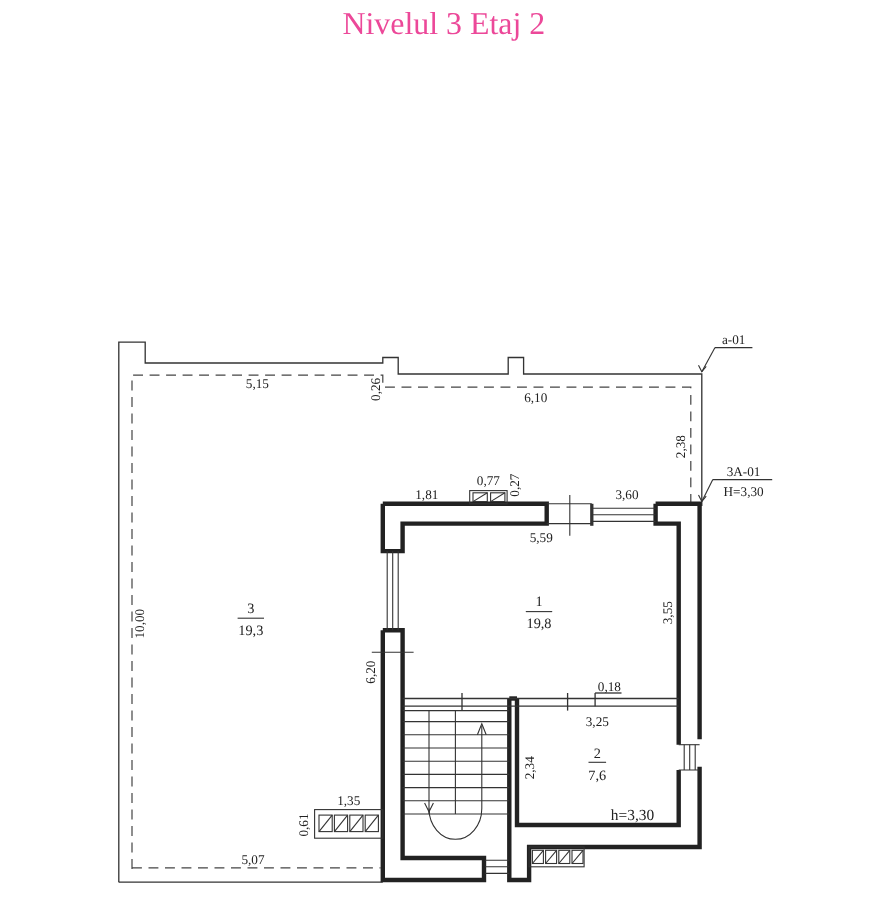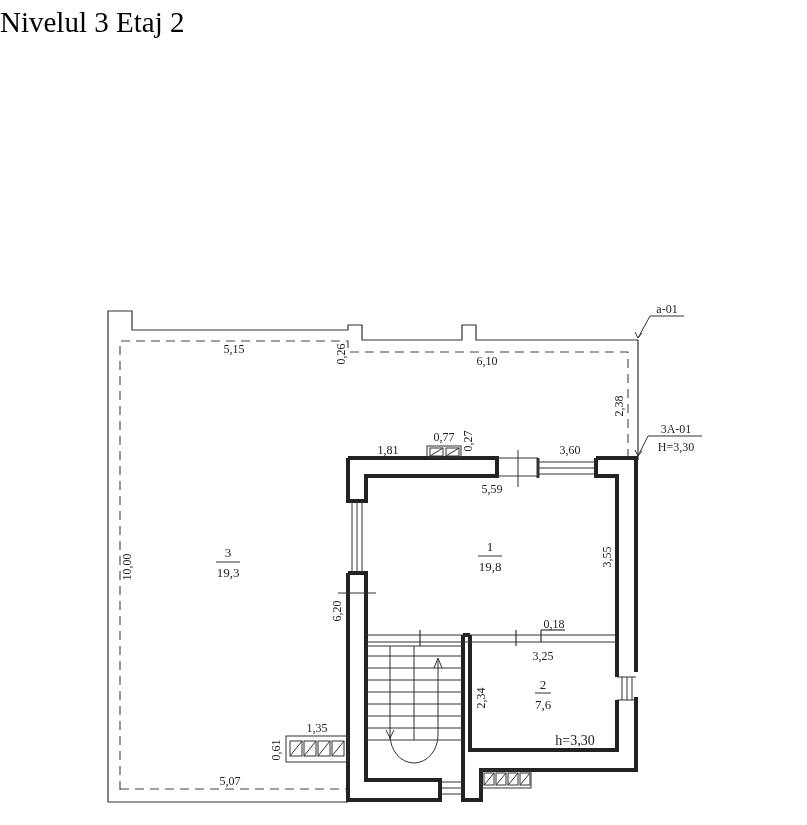--- a/index.html
+++ b/index.html
@@ -1,17 +1,17 @@
 <!DOCTYPE html>
 <html><head>
 <meta charset="utf-8">
 <style>
   html, body { margin: 0; padding: 0; background: #ffffff; }
   body { width: 807px; height: 825px; position: relative; overflow: hidden; font-family: "Liberation Serif", "DejaVu Serif", serif; color: #222; }
-  .title { position: absolute; left: 0; top: 6px; width: 807px; text-align: left; font-size: 29px; color: #000000; }
+  .title { position: absolute; left: 0; top: 6px; width: 807px; text-align: center; font-size: 29px; color: #ec4899; }
   svg { position: absolute; left: 0; top: 0; }
   .dim { font-family: "Liberation Serif", serif; font-size: 12px; fill: #222; }
   .lbl { font-family: "Liberation Serif", serif; font-size: 12px; fill: #222; }
   .room { font-family: "Liberation Serif", serif; font-size: 13px; fill: #222; }
   .h { font-family: "Liberation Serif", serif; font-size: 14px; fill: #222; }
 </style>
 </head>
 <body>
 
 <div class="title">Nivelul 3 Etaj 2</div>

